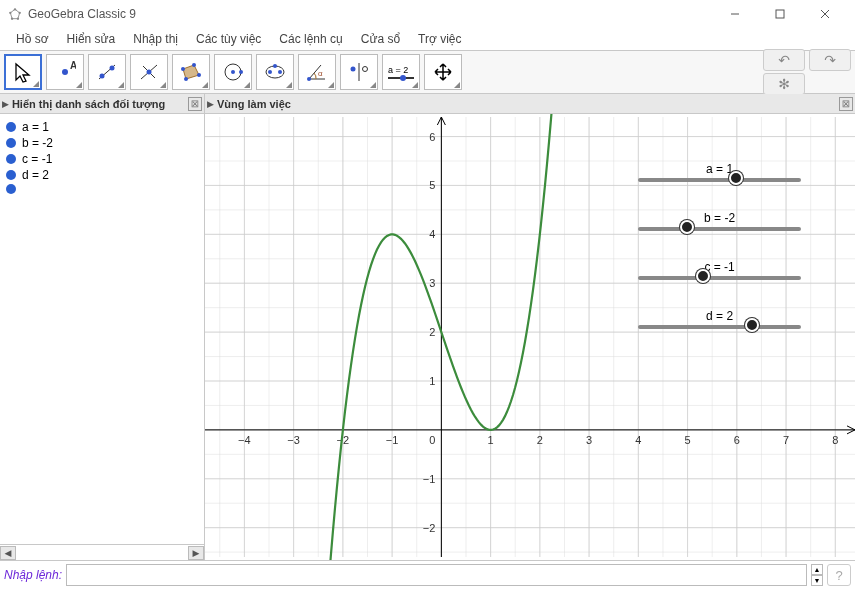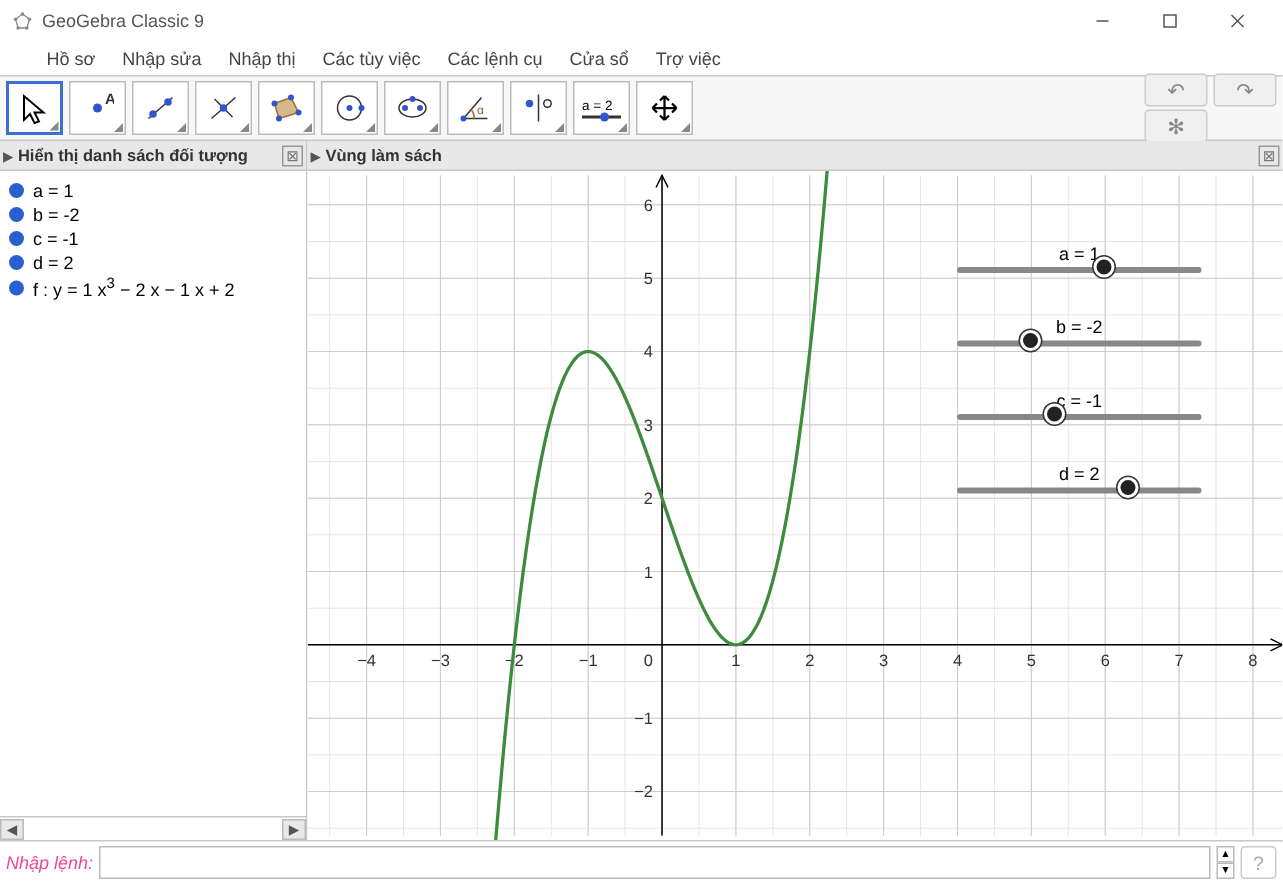--- a/index.html
+++ b/index.html
@@ -1,21 +1,21 @@
 <!DOCTYPE html>
 <html><head>
 <meta charset="utf-8">
 <style>
 * { box-sizing: border-box; margin: 0; padding: 0; font-family: Arial, sans-serif; }
 body { width: 855px; height: 589px; background: #fff; overflow: hidden; display: flex; flex-direction: column; }
 .titlebar { height: 28px; display: flex; align-items: center; padding: 0 8px; color: #555; font-size: 12px; }
 .titlebar .logo { width: 14px; height: 14px; margin-right: 6px; }
 .titlebar .title { flex: 1; }
 .winbtn { width: 45px; height: 28px; display: flex; align-items: center; justify-content: center; color: #666; }
-.menubar { height: 22px; display: flex; align-items: center; padding: 0 23px; gap: 2px; font-size: 12px; color: #444; }
+.menubar { height: 22px; display: flex; align-items: center; padding: 0 8px; gap: 2px; font-size: 12px; color: #444; }
 .menuitem { padding: 2px 8px; cursor: default; }
 .toolbar-row { height: 44px; border-top: 1px solid #c8c8c8; border-bottom: 1px solid #c8c8c8; background: #f7f7f7; display: flex; align-items: center; padding: 3px 4px; }
 .toolbtn { width: 38px; height: 36px; border: 1px solid #bbb; background: #fff; margin-right: 4px; position: relative; display: flex; align-items: center; justify-content: center; }
 .toolbtn.selected { border: 2px solid #3b6fd6; }
 .toolbtn .corner { position: absolute; bottom: 1px; right: 1px; width: 0; height: 0; border-left: 6px solid transparent; border-bottom: 6px solid #888; }
 .toolbar-right { margin-left: auto; display:flex; gap:4px; }
 .rightbtn { width: 42px; height: 22px; border: 1px solid #ccc; background: #f0f0f0; border-radius: 3px; display:flex; align-items:center; justify-content:center; color:#888; font-size:14px;}
 .content { flex: 1; display: flex; min-height: 0; border-bottom: 1px solid #c8c8c8;}
 .sidebar { width: 205px; display: flex; flex-direction: column; border-right: 1px solid #c8c8c8; }
 .panel-header { height: 20px; background: #e8e8e8; border-bottom: 1px solid #c8c8c8; display: flex; align-items: center; font-size: 11px; padding: 0 2px; color: #333; }
@@ -25,21 +25,21 @@
 .objlist { flex: 1; padding: 4px 6px; font-size: 12px; font-family: 'Times New Roman', serif; color: #000; overflow:hidden;}
 .objitem { display: flex; align-items: center; margin: 2px 0; }
 .objitem .dot { width: 10px; height: 10px; border-radius: 50%; background: #2a5fd0; margin-right: 6px; flex-shrink:0;}
 .hscroll { height: 16px; border-top: 1px solid #c8c8c8; display:flex; align-items:center;}
 .hscroll .ar { width:16px; height:14px; background:#e8e8e8; border:1px solid #bbb; font-size:9px; display:flex; align-items:center; justify-content:center; color:#555;}
 .hscroll .track { flex:1; background:#f0f0f0;}
 .graphics { flex: 1; display: flex; flex-direction: column; position: relative;}
 .gfx-area { flex: 1; position: relative; overflow: hidden; background: #fff;}
 svg.plot { position: absolute; inset:0; width:100%; height:100%; }
 .bottombar { height: 28px; display: flex; align-items: center; padding: 2px 4px; gap:4px; }
-.bottombar label { font-size: 12px; color: #ec4899; font-style: italic;}
+.bottombar label { font-size: 12px; color: #6d28d9; font-style: italic;}
 .cmdinput { flex: 1; border: 1px solid #bbb; height: 22px; padding: 0 4px; font-size: 12px; }
 .helpbtn { width: 24px; height: 22px; border: 1px solid #ccc; border-radius:3px; color:#aaa; display:flex; align-items:center; justify-content:center; font-size:13px;}
 .spin { width:12px; display:flex; flex-direction:column;}
 .spin div { height:11px; border:1px solid #bbb; font-size:7px; text-align:center; line-height:9px;}
 .slider-widget { position:absolute; font-size:12px;}
 .slider-widget .label { text-align:center; margin-bottom:2px; font-family: Arial; color:#000;}
 .slider-widget .track { height:4px; background:#888; border-radius:2px; position:relative; width: 210px;}
 .slider-widget .thumb { position:absolute; width:14px; height:14px; background:#222; border:2px solid #fff; border-radius:50%; top:-7px; box-shadow:0 0 0 1px #333;}
 </style>
 </head>
@@ -68,21 +68,21 @@
   <div class="winbtn">
     <svg width="10" height="10">
         <line x1="1" y1="1" x2="9" y2="9" stroke="#555"></line>
         <line x1="9" y1="1" x2="1" y2="9" stroke="#555"></line>
       </svg>
   </div>
 </div>
 
 <div class="menubar">
   <span class="menuitem">Hồ sơ</span>
-  <span class="menuitem">Nhập sửa</span>
+  <span class="menuitem">Hiển sửa</span>
   <span class="menuitem">Nhập thị</span>
   <span class="menuitem">Các tùy việc</span>
   <span class="menuitem">Các lệnh cụ</span>
   <span class="menuitem">Cửa sổ</span>
   <span class="menuitem">Trợ việc</span>
 </div>
 
 <div class="toolbar-row">
   <div class="toolbtn selected">
     <svg width="22" height="22">
@@ -209,34 +209,33 @@
       <div class="objitem">
           <span class="dot"></span>
           <span>c = -1</span>
         </div>
       <div class="objitem">
           <span class="dot"></span>
           <span>d = 2</span>
         </div>
       <div class="objitem">
           <span class="dot"></span>
-          <span>f : y = 1 x<sup>3</sup> − 2 x − 1 x + 2</span>
         </div>
     </div>
     <div class="hscroll">
       <div class="ar">◀</div>
       <div class="track"></div>
       <div class="ar">▶</div>
     </div>
   </div>
 
   <div class="graphics">
     <div class="panel-header">
       <span class="tri">▶</span>
-      <span class="ptitle">Vùng làm sách</span>
+      <span class="ptitle">Vùng làm việc</span>
       <span class="xclose">⊠</span>
     </div>
     <div class="gfx-area">
       <svg class="plot" id="plotsvg" viewBox="0 0 650 440">
           <line x1="14.772727272727264" y1="0" x2="14.772727272727264" y2="440" stroke="#ddd" stroke-width="0.5"></line>
           <line x1="39.393939393939384" y1="0" x2="39.393939393939384" y2="440" stroke="#ddd" stroke-width="0.5"></line>
           <line x1="64.01515151515152" y1="0" x2="64.01515151515152" y2="440" stroke="#ddd" stroke-width="0.5"></line>
           <line x1="88.63636363636363" y1="0" x2="88.63636363636363" y2="440" stroke="#ddd" stroke-width="0.5"></line>
           <line x1="113.25757575757575" y1="0" x2="113.25757575757575" y2="440" stroke="#ddd" stroke-width="0.5"></line>
           <line x1="137.87878787878788" y1="0" x2="137.87878787878788" y2="440" stroke="#ddd" stroke-width="0.5"></line>

